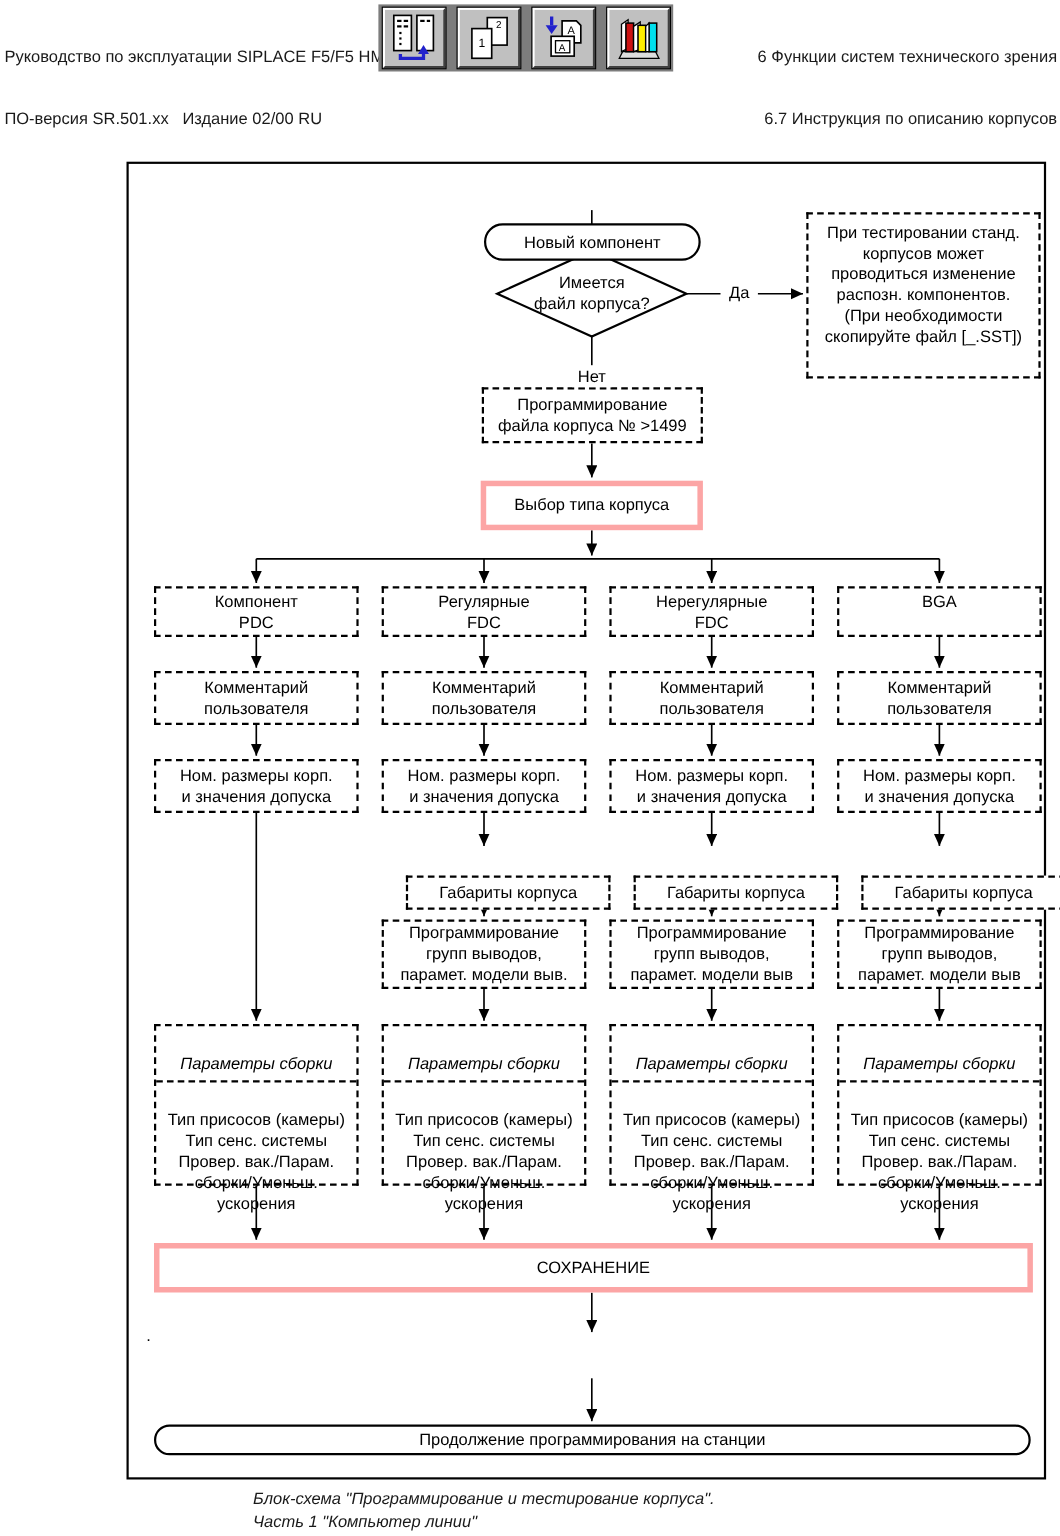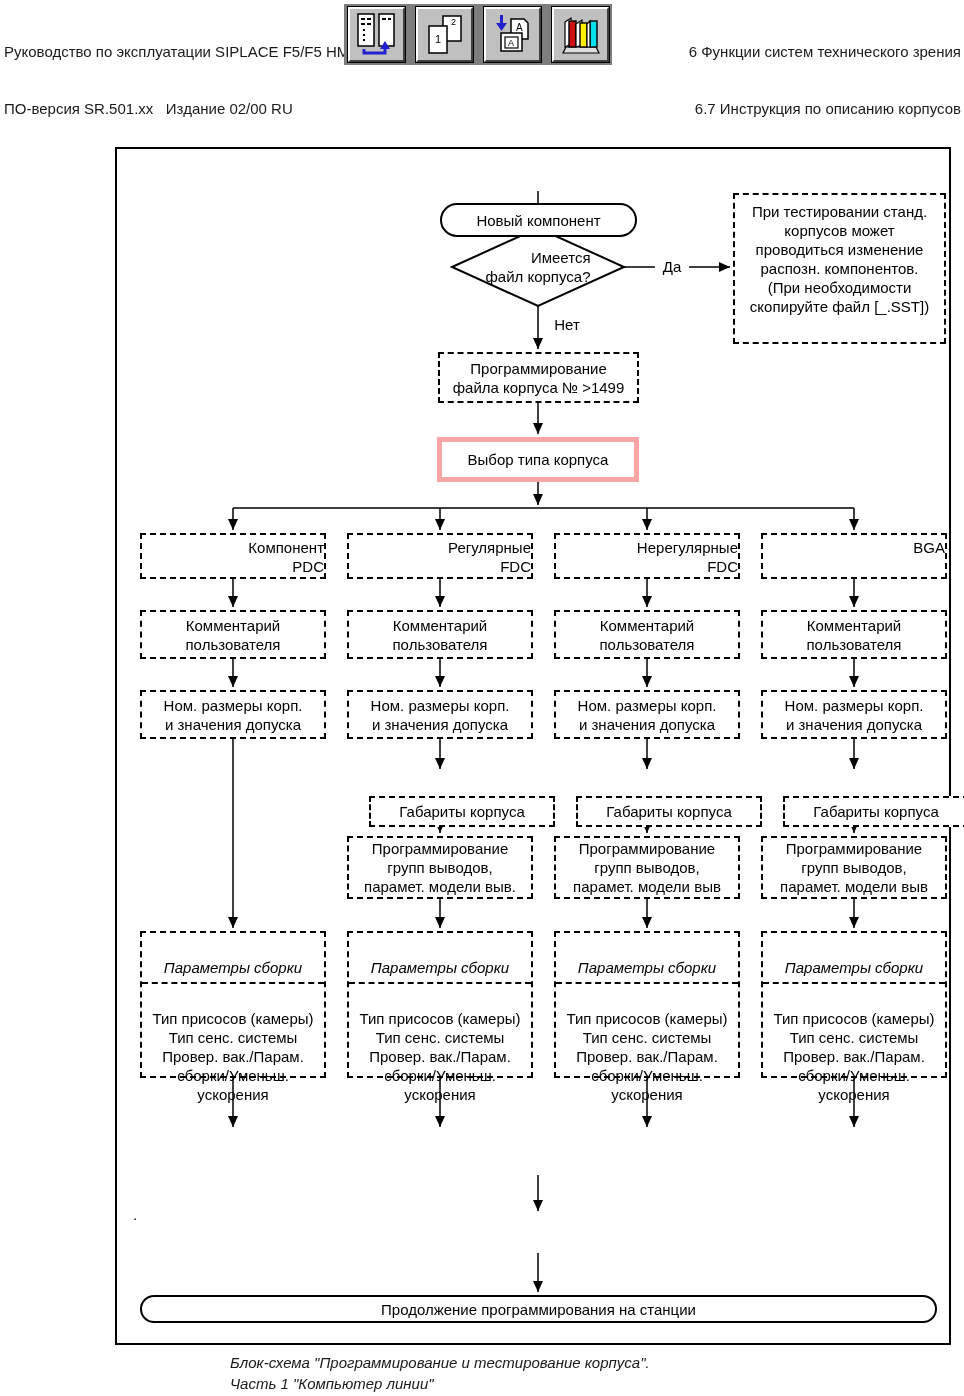--- a/index.html
+++ b/index.html
@@ -28,27 +28,27 @@
 
   
   .node{position:absolute;box-sizing:border-box;background:#fff;text-align:center;
         font-size:15px;line-height:19px;white-space:pre-line;z-index:2;}
   .flexc{display:flex;align-items:center;justify-content:center;}
   .stadium{border:2px solid #000;border-radius:18px;}
   .dashed{border:2px dashed #000;}
   .solid{border:2px solid #000;}
   .thick{border:5px solid #fca5a5;}
   .nolabel{background:#fff;z-index:3;}
-  .diamond-label{background:transparent;text-align:right;}
+  .diamond-label{background:transparent;}
 
   .col-box{position:absolute;width:186px;box-sizing:border-box;background:#fff;
            border:2px dashed #000;text-align:center;font-size:15px;line-height:19px;
            white-space:pre-line;z-index:2;}
   .c1{left:140px}.c2{left:347px}.c3{left:554px}.c4{left:761px}
-  .r-type{top:533px;height:46px;padding-top:3px;text-align:right;}
+  .r-type{top:533px;height:46px;padding-top:3px;}
   .r-comment{top:610px;height:49px;display:flex;align-items:center;justify-content:center;}
   .r-dims{top:690px;height:49px;display:flex;align-items:center;justify-content:center;}
   .r-size{top:796px;height:31px;display:flex;align-items:center;justify-content:center;margin-left:22px;}
   .r-pin{top:836px;height:63px;display:flex;align-items:center;justify-content:center;}
   .r-asm{top:931px;height:147px;padding:0;}
   .asm-head{height:30px;border-bottom:2px dashed #000;display:flex;align-items:center;justify-content:center;font-style:italic;}
   .asm-body{padding-top:6px;white-space:pre-line;}
 
   .stray{position:absolute;left:133px;top:1206px;font-size:15px;z-index:2;}
 
@@ -176,21 +176,21 @@
     </g>
   </svg>
 
   <div class="node stadium flexc" style="left:440px;top:171px;width:197px;height:34px;margin-top:32px;">Новый компонент</div>
 
   <div class="node diamond-label flexc" style="left:458px;top:247px;width:160px;height:40px;">Имеется
 файл корпуса?</div>
 
   <div class="node nolabel flexc" style="left:655px;top:256px;width:34px;height:20px;">Да</div>
 
-  <div class="node nolabel flexc" style="left:520px;top:314px;width:36px;height:20px;margin-left:29px;">Нет</div>
+  <div class="node nolabel flexc" style="left:520px;top:332px;width:36px;height:20px;">Нет</div>
 
   <div class="node dashed" style="left:733px;top:193px;width:213px;height:151px;padding-top:7px;">При тестировании станд.
 корпусов может
 проводиться изменение
 распозн. компонентов.
 (При необходимости
 скопируйте файл [_.SST])</div>
 
   <div class="node dashed flexc" style="left:438px;top:352px;width:201px;height:51px;">Программирование
 файла корпуса № &gt;1499</div>
@@ -261,20 +261,21 @@
 парамет. модели выв</div>
   <div class="col-box c4 r-asm">
     <div class="asm-head">Параметры сборки</div>
     <div class="asm-body">Тип присосов (камеры)
 Тип сенс. системы
 Провер. вак./Парам.
 сборки/Уменьш.
 ускорения</div>
   </div>
 
+  <div class="node thick flexc" style="left:140px;top:1130px;width:799px;height:45px;">СОХРАНЕНИЕ</div>
 
   <div class="stray">.</div>
 
 
   <div class="node stadium flexc" style="left:140px;top:1295px;width:797px;height:28px;">Продолжение программирования на станции</div>
 
   <div class="caption">
     <div class="cap-fig">Рис. 6.7 - 3</div>
     <div class="cap-txt">Блок-схема "Программирование и тестирование корпуса".
 Часть 1 "Компьютер линии"</div>

